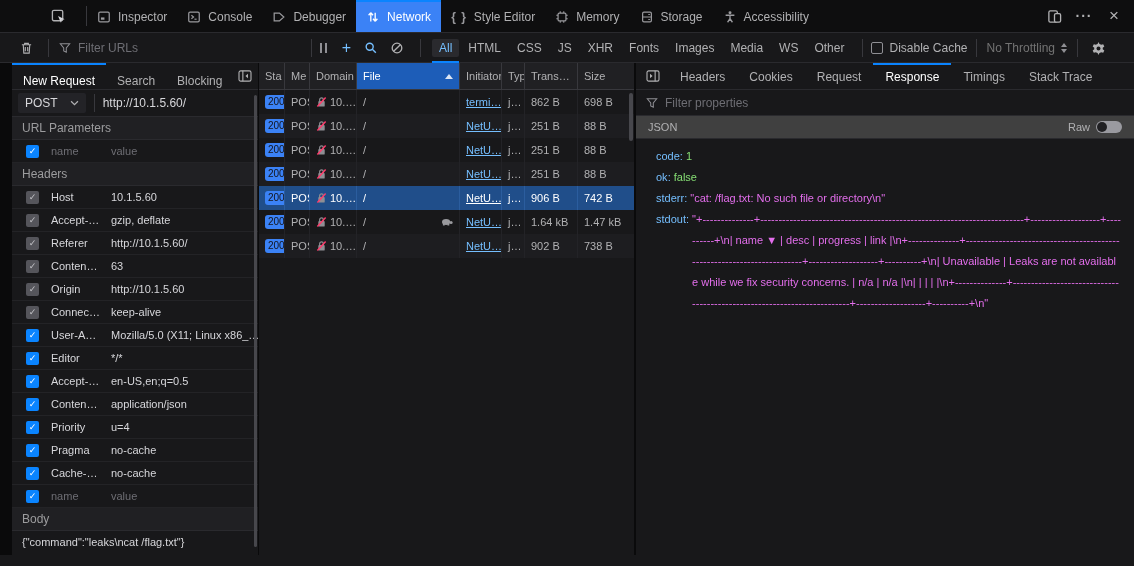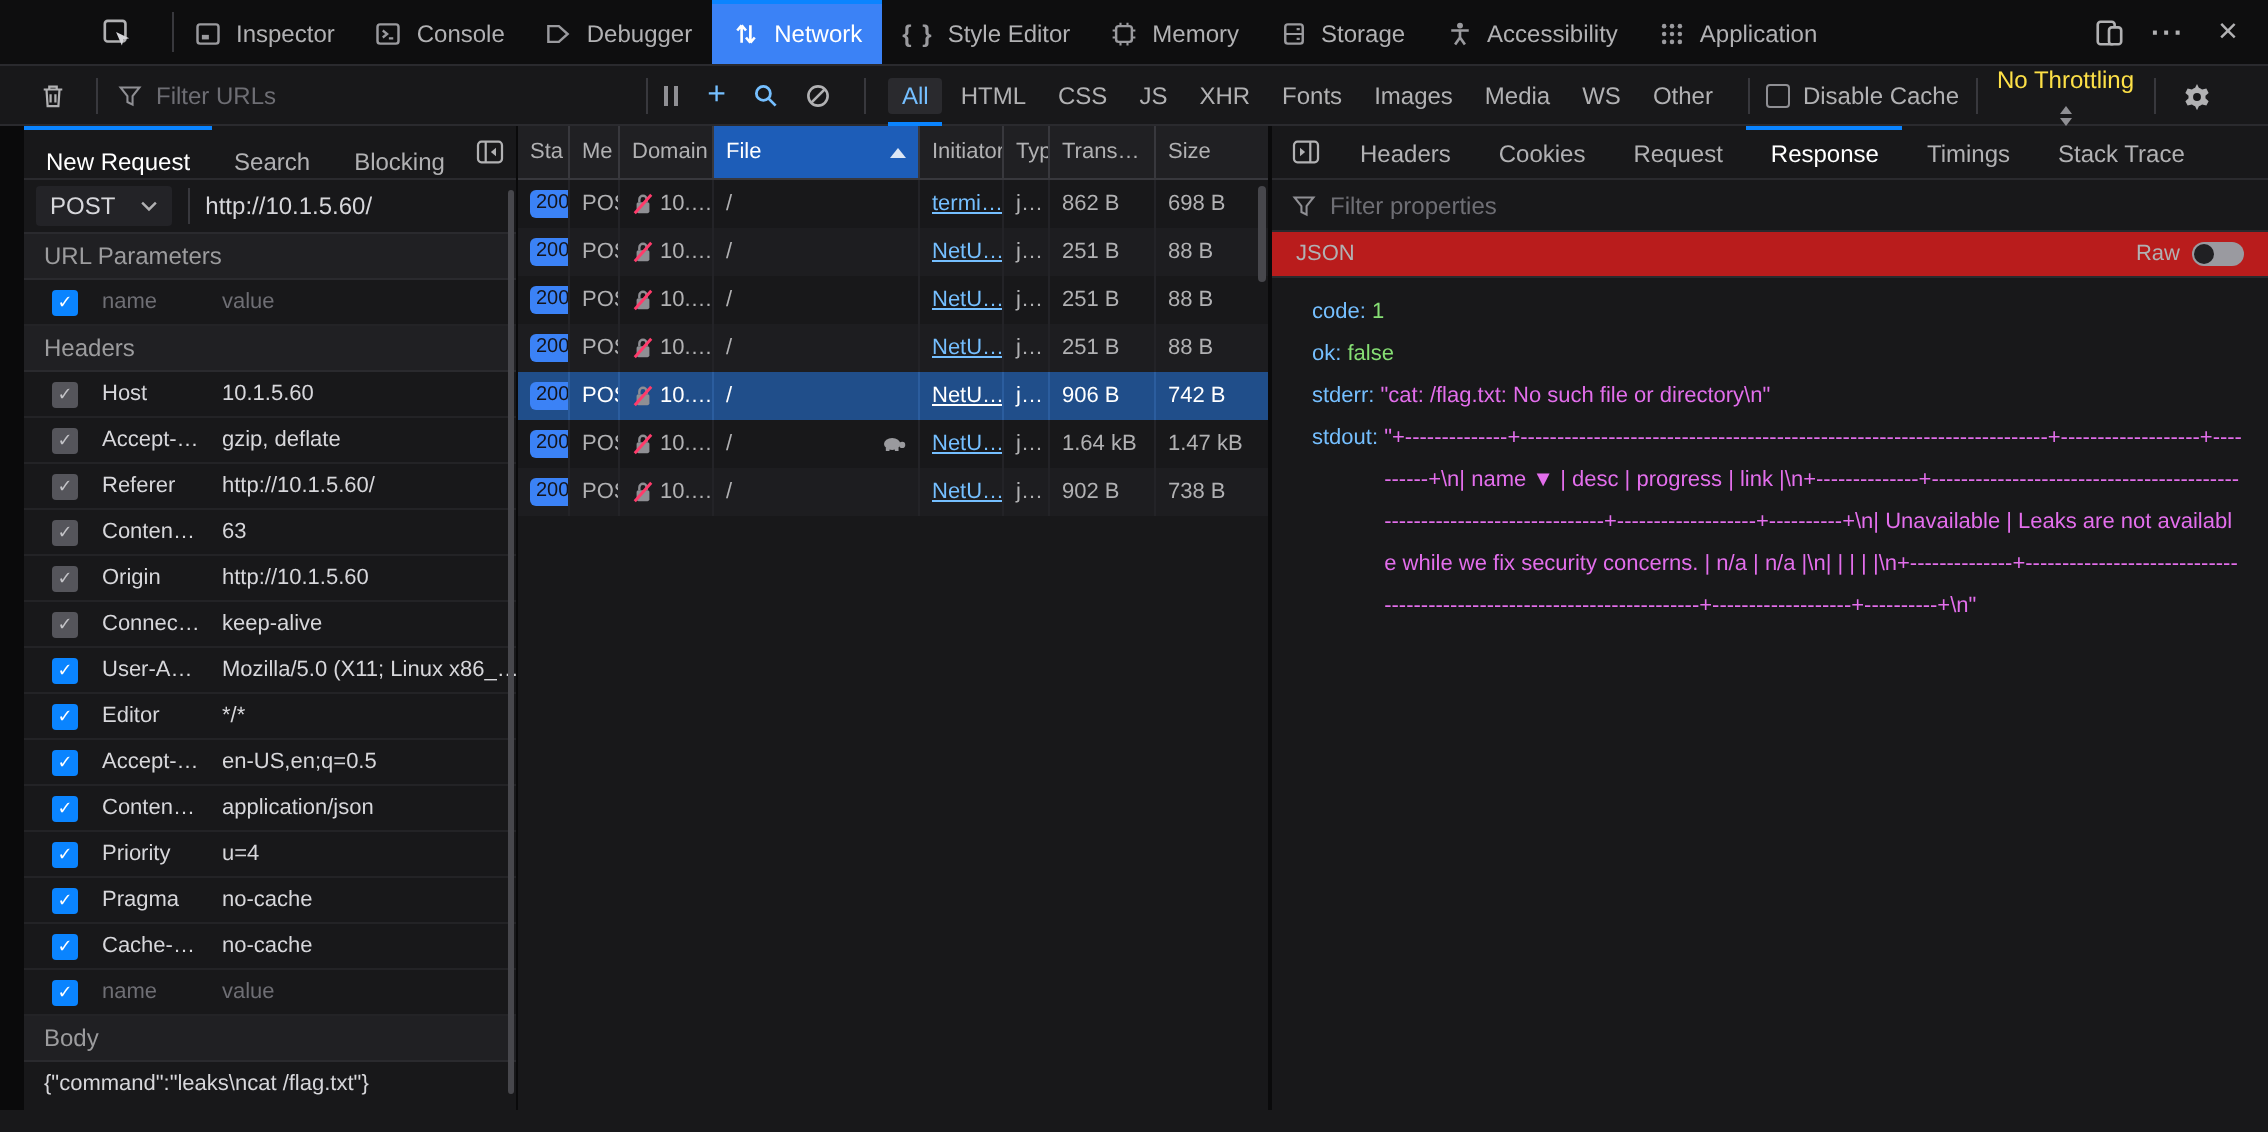--- a/index.html
+++ b/index.html
@@ -29,21 +29,21 @@
   .spacer { flex:1; }
   .pausebtn { display:flex; gap:3px; padding:0 8px; }
   .pausebtn i { display:block; width:2px; height:10px; background:#8f8f94; }
   .plusbtn { color:#75bfff; font-size:16px; padding:0 7px; line-height:1; }
   .blockbtn,.searchbtn { padding:0 6px; }
   .pill { position:relative; font-size:12px; color:#b1b1b3; padding:2px 7px; margin:0 1px; border-radius:2px; }
   .pill.active { background:#2a2a2e; color:#75bfff; }
   .pill.active::after { content:""; position:absolute; left:0; right:0; bottom:-6px; height:2px; background:#0a84ff; }
   .dcache { display:flex; align-items:center; gap:6px; font-size:12px; color:#b1b1b3; padding:0 8px; }
   .cb-empty { width:12px; height:12px; border:1px solid #8f8f94; border-radius:2px; background:transparent; }
-  .throttle { display:flex; align-items:center; gap:6px; font-size:12px; color:#fde047; padding:0 10px;flex-direction:column; }
+  .throttle { display:flex; align-items:center; gap:6px; font-size:12px; color:#737373; padding:0 10px; }
   .updown { display:flex; flex-direction:column; gap:2px; }
   .tri-up { width:0; height:0; border-left:3px solid transparent; border-right:3px solid transparent; border-bottom:4px solid #8f8f94; }
   .tri-dn { width:0; height:0; border-left:3px solid transparent; border-right:3px solid transparent; border-top:4px solid #8f8f94; }
 
   
   .content { position:absolute; left:0; top:63px; width:1134px; height:492px; }
   .left-strip { position:absolute; left:0; top:0; width:12px; height:492px; background:#0a0a0b; }
 
   
   .rpanel { position:absolute; left:12px; top:0; width:246px; height:492px; background:#18181a; overflow:hidden; }
@@ -89,21 +89,21 @@
   .nl-row.slow .c-file .turtle { display:block; position:absolute; right:5px; top:7px; }
   .nl-scroll { position:absolute; right:1px; top:30px; width:4px; height:48px; background:#47474c; border-radius:2px; }
 
   
   .dpanel { position:absolute; left:634px; top:0; width:500px; height:492px; background:#18181a; border-left:2px solid #0a0a0b; }
   .dt-tabs { height:27px; display:flex; align-items:stretch; border-bottom:1px solid #2a2a2e; font-size:12px; }
   .dt-expand { align-self:center; margin:0 8px 0 10px; }
   .dt-tab { display:flex; align-items:center; padding:0 12px; border-top:2px solid transparent; color:#b1b1b3; }
   .dt-tab.active { color:#fff; border-top:2px solid #0a84ff; }
   .dt-filter { height:26px; display:flex; align-items:center; gap:7px; padding-left:10px; border-bottom:1px solid #2a2a2e; color:#6e6e74; font-size:12px; }
-  .dt-jsonbar { height:23px; display:flex; align-items:center; background:#b91c1c; border-bottom:1px solid #2a2a2e; padding:0 12px; font-size:11px; color:#b1b1b3; }
+  .dt-jsonbar { height:23px; display:flex; align-items:center; background:#404040; border-bottom:1px solid #2a2a2e; padding:0 12px; font-size:11px; color:#b1b1b3; }
   .rawwrap { margin-left:auto; display:flex; align-items:center; gap:6px; }
   .toggle { width:26px; height:12px; border-radius:6px; background:#9a9aa0; position:relative; }
   .toggle .knob { position:absolute; left:1px; top:1px; width:10px; height:10px; border-radius:50%; background:#202023; }
   .dt-props { padding:7px 12px 0 20px; font-size:11px; line-height:21px; }
   .prop { display:flex; }
   .pkey { flex:none; color:#75bfff; }
   .pkey::after { content:": "; white-space:pre; }
   .pval { flex:1; min-width:0; white-space:pre-wrap; word-break:break-all; }
   .pval.v-num { color:#86de74; }
   .pval.v-str { color:#e36eec; }
@@ -183,38 +183,20 @@
     </div>
     <div class="tool-tab">
       <span class="glyph">
           <svg width="14" height="14" viewBox="0 0 16 16">
             <circle cx="8" cy="3.2" r="1.7" fill="currentColor"></circle>
             <path d="M3 6 h10 M8 6 v4 M8 10 L5.2 14 M8 10 L10.8 14" stroke="currentColor" stroke-width="1.5" fill="none"></path>
           </svg>
         </span>
       <span>Accessibility</span>
     </div>
-    <div class="tool-tab">
-      <span class="glyph">
-          <svg width="14" height="14" viewBox="0 0 16 16">
-            <g fill="currentColor">
-              <circle cx="3.5" cy="3.5" r="1.3"></circle>
-              <circle cx="8" cy="3.5" r="1.3"></circle>
-              <circle cx="12.5" cy="3.5" r="1.3"></circle>
-              <circle cx="3.5" cy="8" r="1.3"></circle>
-              <circle cx="8" cy="8" r="1.3"></circle>
-              <circle cx="12.5" cy="8" r="1.3"></circle>
-              <circle cx="3.5" cy="12.5" r="1.3"></circle>
-              <circle cx="8" cy="12.5" r="1.3"></circle>
-              <circle cx="12.5" cy="12.5" r="1.3"></circle>
-            </g>
-          </svg>
-        </span>
-      <span>Application</span>
-    </div>
     <div class="tabbar-right">
       <div class="iconbtn">
         <svg width="15" height="15" viewBox="0 0 16 16">
             <rect x="2" y="2" width="9" height="12" rx="1.5" fill="none" stroke="#b1b1b3" stroke-width="1.4"></rect>
             <rect x="8" y="5" width="6.5" height="9" rx="1.5" fill="#0e0e0f" stroke="#b1b1b3" stroke-width="1.4"></rect>
           </svg>
       </div>
       <div class="iconbtn" style="letter-spacing:1px; font-weight:bold;">···</div>
       <div class="iconbtn" style="font-size:17px;">×</div>
     </div>

